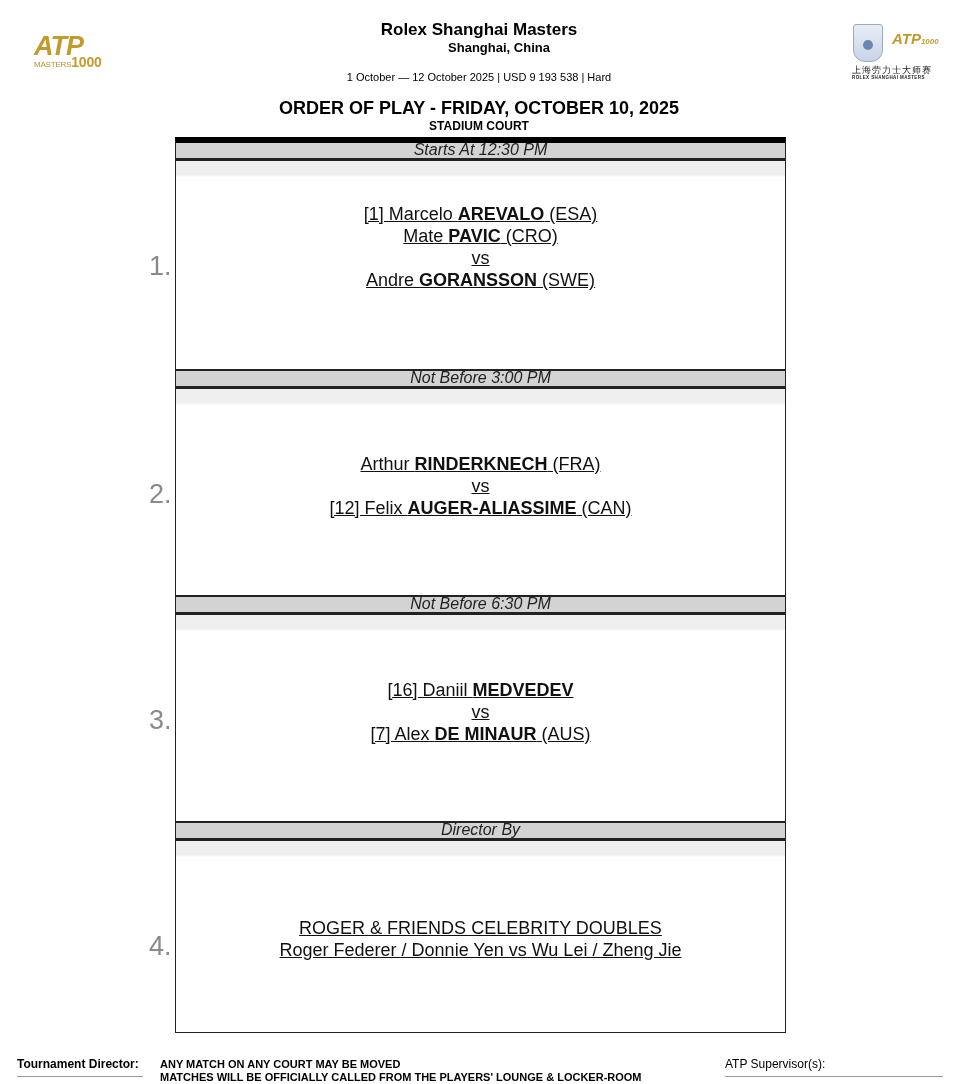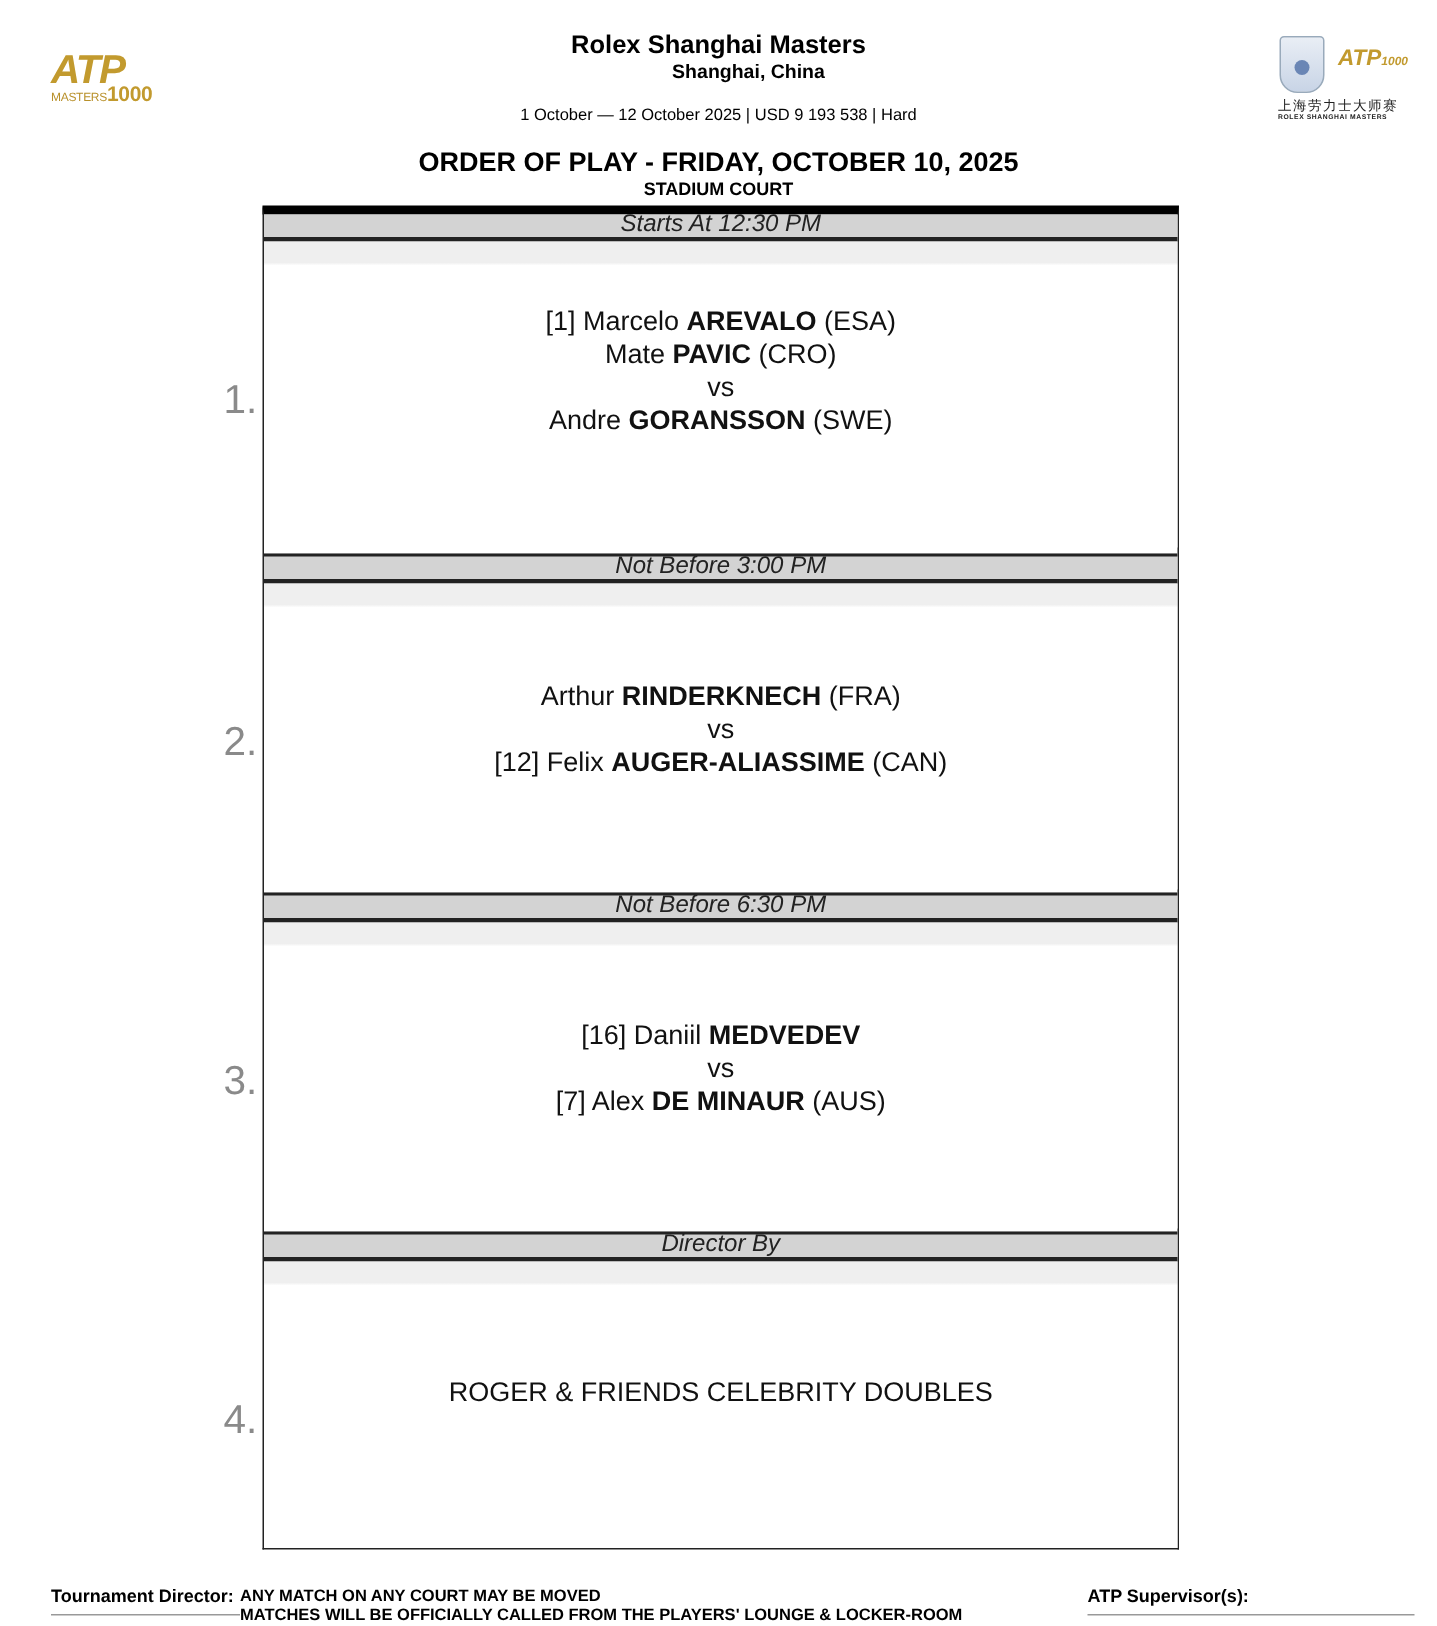--- a/index.html
+++ b/index.html
@@ -22,26 +22,26 @@
     .t-oop { font-size: 18px; font-weight: bold; line-height: 22px; margin-top: 12px; }
     .court-name { position: absolute; left: 0; right: 0; top: 119px; text-align: center; font-size: 12px; font-weight: bold; }
     .court { position: absolute; left: 175px; top: 137px; width: 611px; border: 1px solid #222; border-top: 6px solid #000; box-sizing: border-box; }
     .slot { position: relative; height: 226px; box-sizing: border-box; }
     .slot:last-child { height: 211px; }
     .time-bar { height: 15px; background: #d3d3d3; border-top: 2px solid #222; border-bottom: 3px solid #222; box-sizing: content-box; text-align: center; font-size: 16px; font-style: italic; line-height: 14px; color: #222; }
     .slot:first-child .time-bar { border-top: 0; }
     .match-area { position: relative; height: 204px; background: linear-gradient(to bottom, #efefef 0, #efefef 14px, #ffffff 16px, #ffffff 100%); }
     .slot:last-child .match-area { height: 191px; }
     .match-num { position: absolute; left: -27px; font-size: 27px; color: #8a8a8a; }
-    .match-text { position: absolute; left: 0; right: 0; text-align: center; font-size: 18px; line-height: 22px; color: #111; }
+    .match-text { position: absolute; left: 0; right: 0; text-align: center; font-size: 18px; line-height: 22px; color: #111; text-decoration: underline; }
     .match-text b { font-weight: bold; }
-    .footer-left { position: absolute; left: 17px; top: 1057px; font-size: 12px; font-weight: bold; margin-left: 17px; }
+    .footer-left { position: absolute; left: 17px; top: 1057px; font-size: 12px; font-weight: bold; }
     .footer-left .line, .footer-right .line { margin-top: 5px; height: 1px; background: #999; }
     .footer-left .line { width: 126px; }
-    .footer-right { position: absolute; left: 725px; top: 1057px; font-size: 12px; font-weight: bold; }
+    .footer-right { position: absolute; left: 725px; top: 1057px; font-size: 12px; font-weight: normal; }
     .footer-right .line { width: 218px; }
     .footer-center { position: absolute; left: 160px; width: 550px; top: 1058px; text-align: left; font-size: 11px; font-weight: bold; line-height: 13px; }
   </style>
 </head>
 <body>
 
 <div class="logo-left">
   <div class="atp-main">ATP</div>
   <div class="atp-sub"><span>MASTERS</span><b>1000</b></div>
 </div>
@@ -99,20 +99,21 @@
       </div>
     </div>
   </div>
 
   <div class="slot">
     <div class="time-bar">Director By</div>
     <div class="match-area">
       <div class="match-num" style="top:90px">4.</div>
       <div class="match-text" style="top:76px">
         <div>ROGER &amp; FRIENDS CELEBRITY DOUBLES</div>
+        <div>Roger Federer / Donnie Yen vs Wu Lei / Zheng Jie</div>
       </div>
     </div>
   </div>
 </div>
 
 <div class="footer-left">
   <div>Tournament Director:</div>
   <div class="line"></div>
 </div>
 

